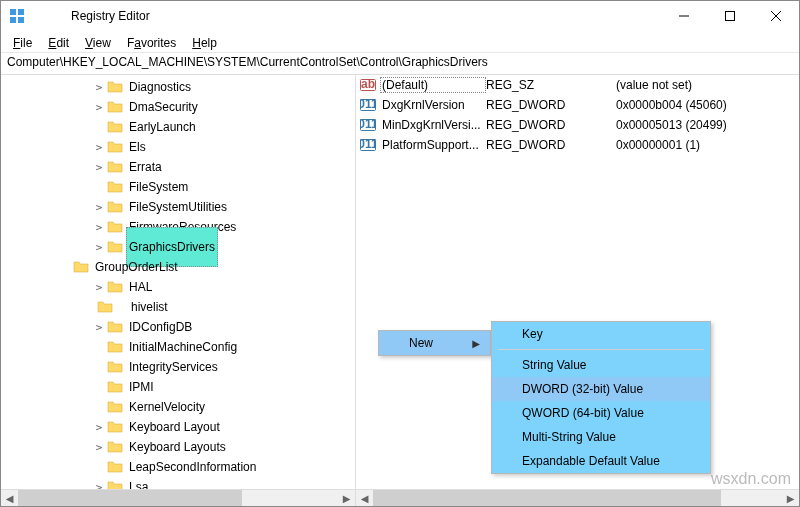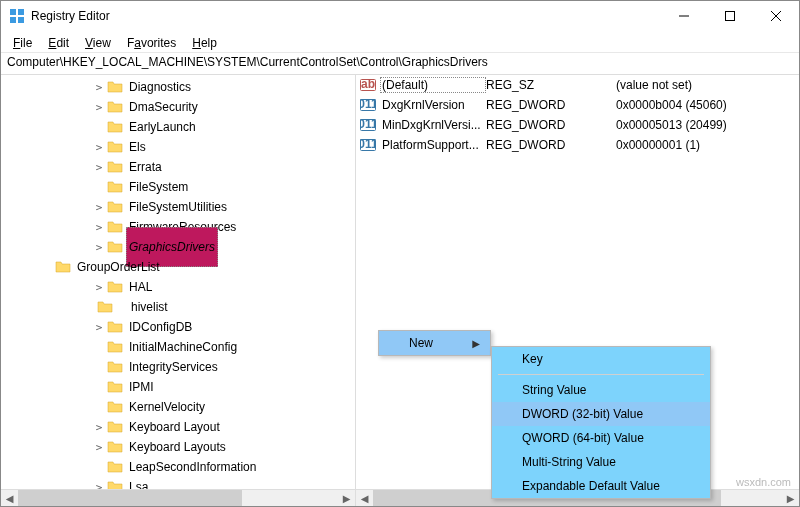--- a/index.html
+++ b/index.html
@@ -1,59 +1,59 @@
 <!DOCTYPE html>
 <html><head>
 <meta charset="utf-8">
 <style>
 * { box-sizing: border-box; margin: 0; padding: 0; font-family: "Segoe UI", Tahoma, sans-serif; font-size: 12px; }
 body { background: #fff; width: 800px; height: 507px; overflow: hidden; border: 1px solid #888; display: flex; flex-direction: column; }
-.title-bar { height: 30px; display: flex; align-items: center; padding: 0 0 0 8px; background: #fff; }
+.title-bar { height: 30px; display: flex; align-items: center; padding: 0 0 0 8px; background: #fff; gap: 40px; }
 .title-bar .app-icon { width: 16px; height: 16px; margin-right: 6px; }
 .title-bar .title { flex: 1; font-size: 12px; }
 .win-btns { display: flex; height: 100%; }
 .win-btn { width: 46px; height: 30px; display: flex; align-items: center; justify-content: center; }
 .menu-bar { height: 22px; display: flex; align-items: flex-end; padding: 0 4px; border-bottom: 1px solid #e8e8e8; }
 .menu-item { padding: 2px 8px; }
 .menu-item u { text-decoration: underline; }
 .address-bar { height: 22px; padding: 2px 6px; border-bottom: 1px solid #ddd; font-size: 12px; white-space: nowrap; overflow: hidden; }
 .main { flex: 1; display: flex; min-height: 0; position: relative; }
 .tree-pane { width: 355px; border-right: 1px solid #ddd; overflow: hidden; position: relative; display:flex; flex-direction:column;}
 .tree { flex:1; overflow-y: auto; overflow-x: hidden; padding: 2px 0; }
 .tree-row { display: flex; align-items: center; height: 20px; white-space: nowrap; }
 .tree-row .exp { width: 16px; text-align: center; color: #666; font-size: 11px; font-family: monospace;}
 .tree-row .folder { width: 16px; height: 16px; margin-right: 3px; }
 .tree-row .label { padding: 1px 3px; }
-.tree-row.selected .label { background: #be185d; border: 1px dotted #888; padding: 12px 2px; font-style: italic; }
+.tree-row.selected .label { background: #5eead4; border: 1px dotted #888; padding: 12px 2px; }
 .list-pane { flex: 1; display: flex; flex-direction: column; position: relative; }
 .list-header { display: flex; height: 22px; border-bottom: 1px solid #e4e4e4; background: #fff; }
 .col { padding: 3px 6px; border-right: 1px solid #f0f0f0; color: #333; }
 .col.name { width: 130px; }
 .col.type { width: 130px; }
 .col.data { flex: 1; }
 .list-body { flex: 1; overflow: auto; }
 .value-row { display: flex; align-items: center; height: 20px; }
 .value-row .vicon { width: 16px; height: 16px; margin: 0 4px;}
 .value-row .vname { width: 106px; white-space: nowrap; overflow: hidden; text-overflow: ellipsis; padding:1px 2px;}
 .value-row.def .vname { border:1px dotted #888; padding:0 1px;}
 .value-row .vtype { width: 130px; }
 .value-row .vdata { flex: 1; }
 .context-menu { position: absolute; background: #7dd3fc; border: 1px solid #b8b8b8; box-shadow: 2px 2px 4px rgba(0,0,0,0.2); font-size: 12px; z-index:10;}
 .ctx1 { left: 377px; top: 255px; width: 113px; }
 .ctx1 .cm-item { padding: 5px 10px 5px 30px; background: #90c8f6; display:flex; justify-content:space-between; align-items:center;}
 .ctx1 .cm-item .arrow { font-size:10px; color:#333;}
-.ctx2 { left: 490px; top: 271px; width: 220px; }
+.ctx2 { left: 490px; top: 246px; width: 220px; }
 .ctx2 .cm-item { padding: 5px 10px 5px 30px; }
 .ctx2 .cm-item.highlight { background: #90c8f6; }
 .ctx2 .sep { height: 1px; background: #d0d0d0; margin: 3px 6px; }
 .hscroll { height: 17px; background: #f0f0f0; border-top: 1px solid #ddd; display:flex; align-items:center; justify-content:space-between;}
 .hscroll .arrow { width:17px; height:17px; display:flex; align-items:center; justify-content:center; color:#666; font-size:10px;}
 .hscroll .track { flex:1; position:relative; height:100%;}
 .hscroll .thumb { position:absolute; height:100%; background:#cfcfcf; }
-.watermark { position:absolute; right:8px; bottom:18px; color:#bbb; font-size:11px;margin-left:43px;}
+.watermark { position:absolute; right:8px; bottom:18px; color:#bbb; font-size:16px;margin-left:43px;}
 </style>
 </head>
 <body>
 
 <div class="title-bar">
   <span class="app-icon">
     <svg width="16" height="16" viewBox="0 0 16 16">
         <rect x="1" y="1" width="6" height="6" fill="#3b9ae1"></rect>
         <rect x="9" y="1" width="6" height="6" fill="#3b9ae1"></rect>
         <rect x="1" y="9" width="6" height="6" fill="#3b9ae1"></rect>
@@ -151,21 +151,21 @@
             </svg></span>
           <span class="label">FirmwareResources</span>
         </div>
         <div class="tree-row selected" style="padding-left: 90px;">
           <span class="exp">&gt;</span>
           <span class="folder"><svg width="16" height="16" viewBox="0 0 16 16">
               <path d="M1 3 h5 l1 2 h8 v8 h-14 z" fill="#ffd96a" stroke="#d4a52a" stroke-width="0.5"></path>
             </svg></span>
           <span class="label">GraphicsDrivers</span>
         </div>
-        <div class="tree-row" style="padding-left: 38px;">
+        <div class="tree-row" style="padding-left: 56px;">
           <span class="exp"></span>
           <span class="folder"><svg width="16" height="16" viewBox="0 0 16 16">
               <path d="M1 3 h5 l1 2 h8 v8 h-14 z" fill="#ffd96a" stroke="#d4a52a" stroke-width="0.5"></path>
             </svg></span>
           <span class="label">GroupOrderList</span>
         </div>
         <div class="tree-row" style="padding-left: 90px;">
           <span class="exp">&gt;</span>
           <span class="folder"><svg width="16" height="16" viewBox="0 0 16 16">
               <path d="M1 3 h5 l1 2 h8 v8 h-14 z" fill="#ffd96a" stroke="#d4a52a" stroke-width="0.5"></path>

